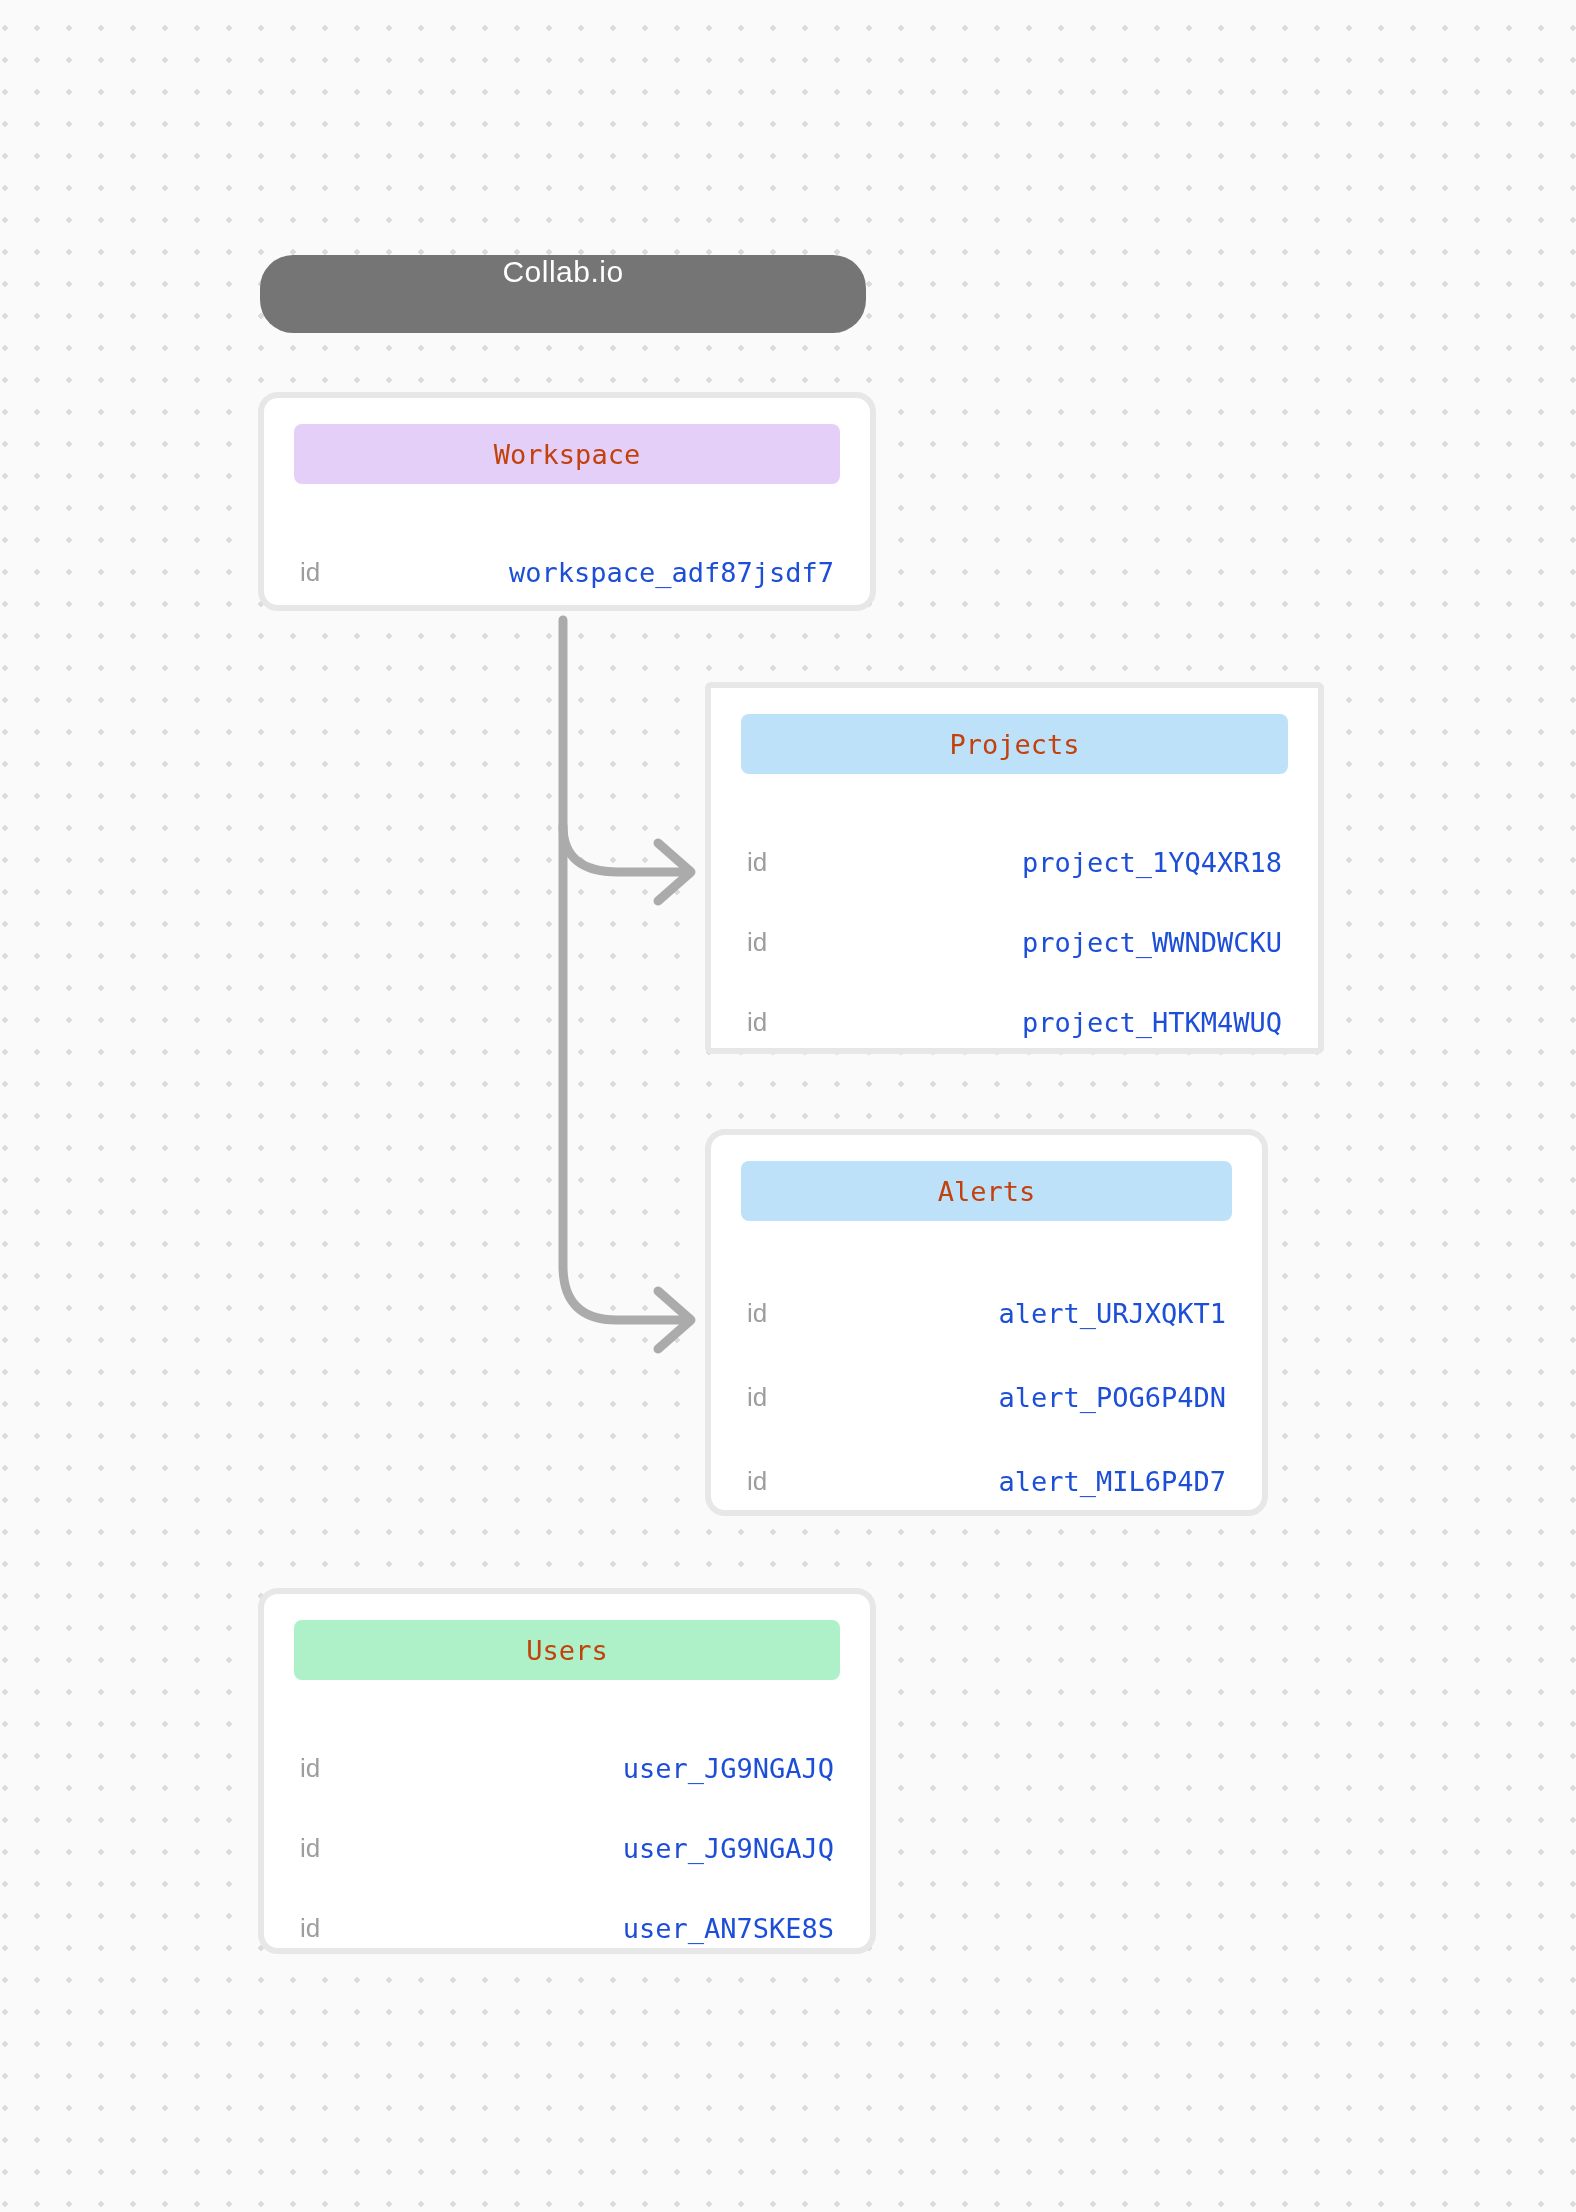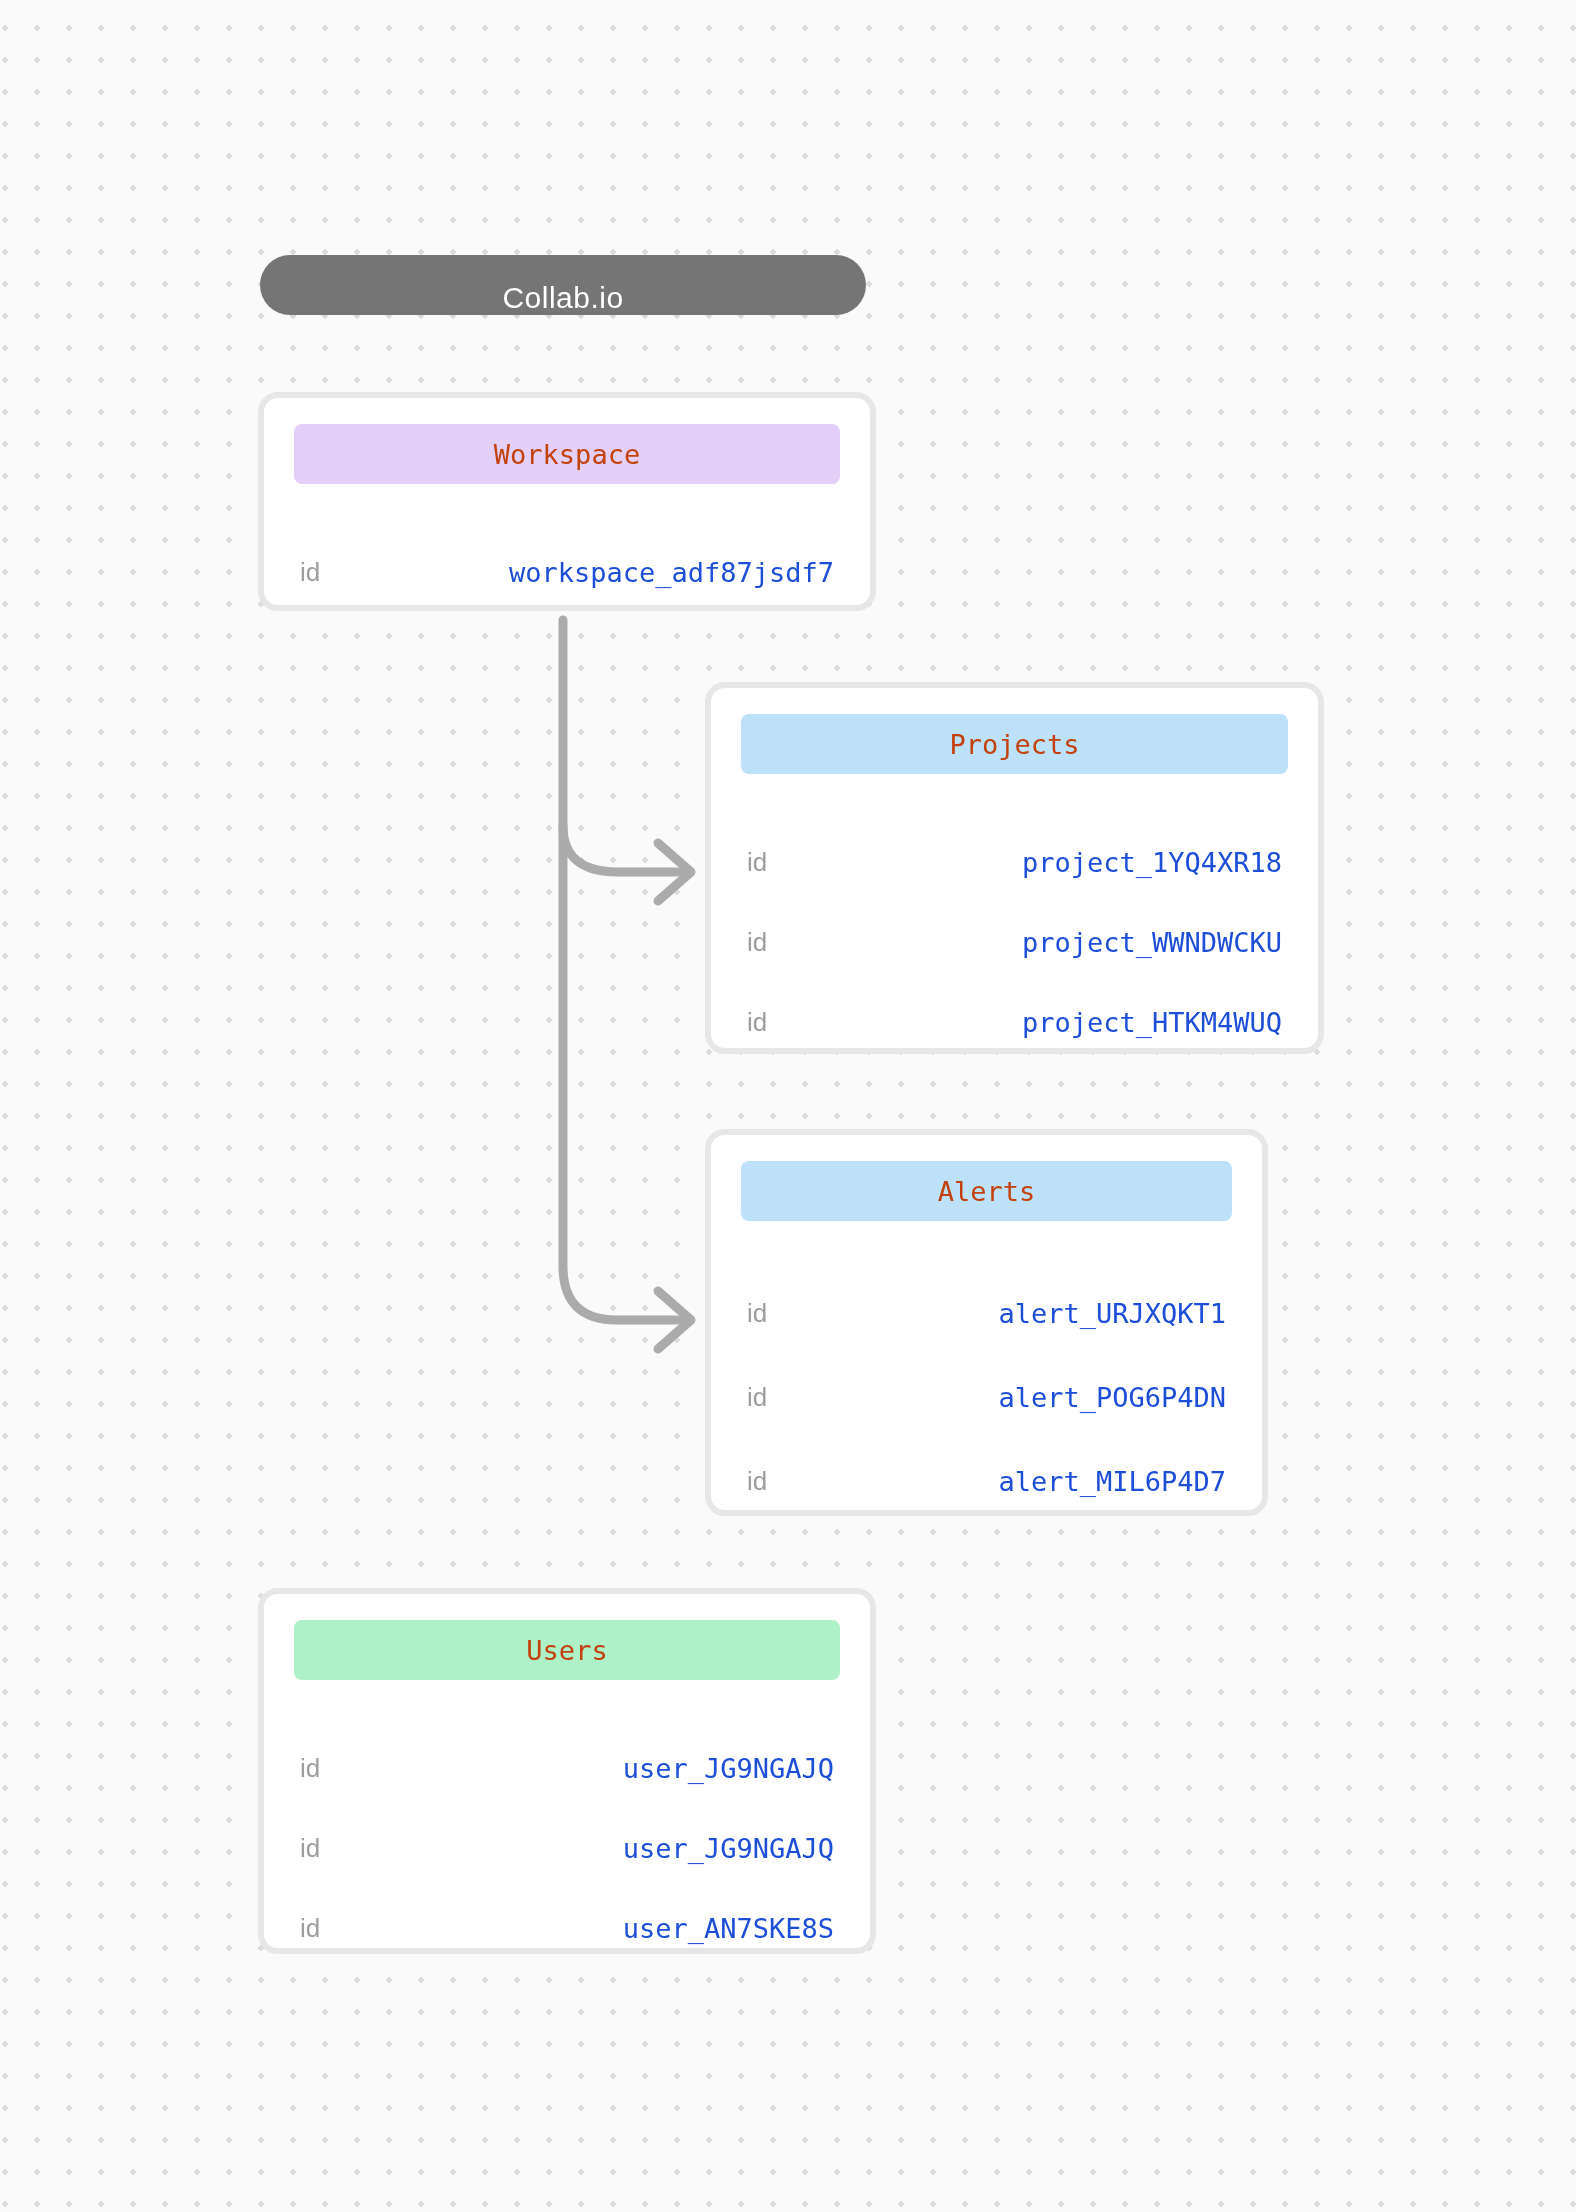--- a/index.html
+++ b/index.html
@@ -19,38 +19,38 @@
   .connector-layer {
     position: absolute;
     left: 0; top: 0;
     width: 1576px; height: 2212px;
     pointer-events: none;
   }
 
   .title-pill {
     position: absolute;
     left: 260px; top: 255px;
-    width: 606px; height: 60px;
+    width: 606px; height: 78px;
     border-radius: 33px;
-    display: flex; align-items: flex-end; justify-content: center;
+    display: flex; align-items: flex-start; justify-content: center;
     color: #ffffff;
     font-size: 30px;
     letter-spacing: 0.5px;
   }
 
   .card {
     position: absolute;
     box-sizing: border-box;
     background: #ffffff;
     border: 6px solid #e7e7e7;
     border-radius: 20px;
     padding: 26px 30px 18px 30px;
   }
   .card-workspace { left: 258px; top: 392px;  width: 618px; height: 219px; }
-  .card-projects  { left: 705px; top: 682px;  width: 619px; height: 372px; }
+  .card-projects  { left: 705px; top: 682px;  width: 619px; height: 372px; border-radius: 6px; }
   .card-alerts    { left: 705px; top: 1129px; width: 563px; height: 387px; }
   .card-users     { left: 258px; top: 1588px; width: 618px; height: 366px; }
 
   .card-header {
     height: 60px;
     border-radius: 8px;
     display: flex; align-items: center; justify-content: center;
     font-family: "DejaVu Sans Mono", "Liberation Mono", monospace;
     font-size: 27px;
     font-weight: 500;

